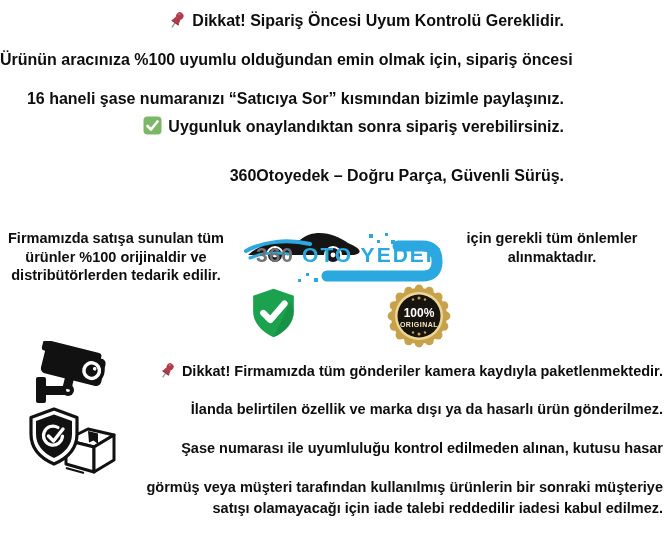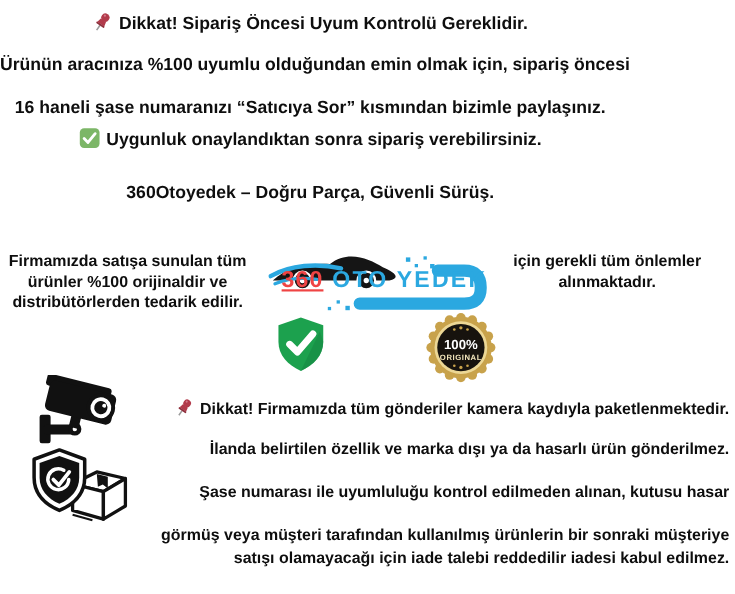--- a/index.html
+++ b/index.html
@@ -1,29 +1,29 @@
 <!DOCTYPE html>
 <html><head>
 <meta charset="utf-8">
 <style>
   html,body{margin:0;padding:0;background:#ffffff;}
   #stage{
     position:relative;width:668px;height:540px;background:#ffffff;overflow:hidden;
     font-family:"Liberation Sans",sans-serif;font-weight:bold;color:#0e0e0e;
     -webkit-font-smoothing:antialiased;
   }
-  .cline{position:absolute;left:0;width:564px;text-align:center;white-space:nowrap;font-size:16px;}
+  .cline{position:absolute;left:0;width:564px;text-align:right;white-space:nowrap;font-size:16px;}
   .icon-inline{display:inline-block;vertical-align:-3px;margin-right:6px;}
   .side-block{position:absolute;width:226px;text-align:center;font-size:14.5px;line-height:18.5px;}
   .side-block div{white-space:nowrap;}
   
   #logo{position:absolute;left:230px;top:213px;width:222px;height:140px;}
   #logo .car{position:absolute;left:14px;top:4px;width:120px;height:46px;}
   #logo .wordmark{position:absolute;left:26px;top:30px;white-space:nowrap;font-size:21px;letter-spacing:1px;}
-  #logo .num{color:#ef4444;margin-right:8px;text-decoration:underline;}
+  #logo .num{color:#737373;margin-right:8px;}
   #logo .nm{color:#2ba8e0;letter-spacing:2px;text-align:right;}
   #logo .bracket{position:absolute;left:0;top:0;width:222px;height:140px;pointer-events:none;}
   #logo .shield{position:absolute;left:20px;top:74px;width:47px;height:52px;}
   #logo .badge{position:absolute;left:157px;top:71px;width:64px;height:64px;}
   
   .bicon{position:absolute;}
   .bline{position:absolute;left:145px;width:518px;text-align:right;white-space:nowrap;font-size:14.5px;}
 </style>
 </head>
 <body>

